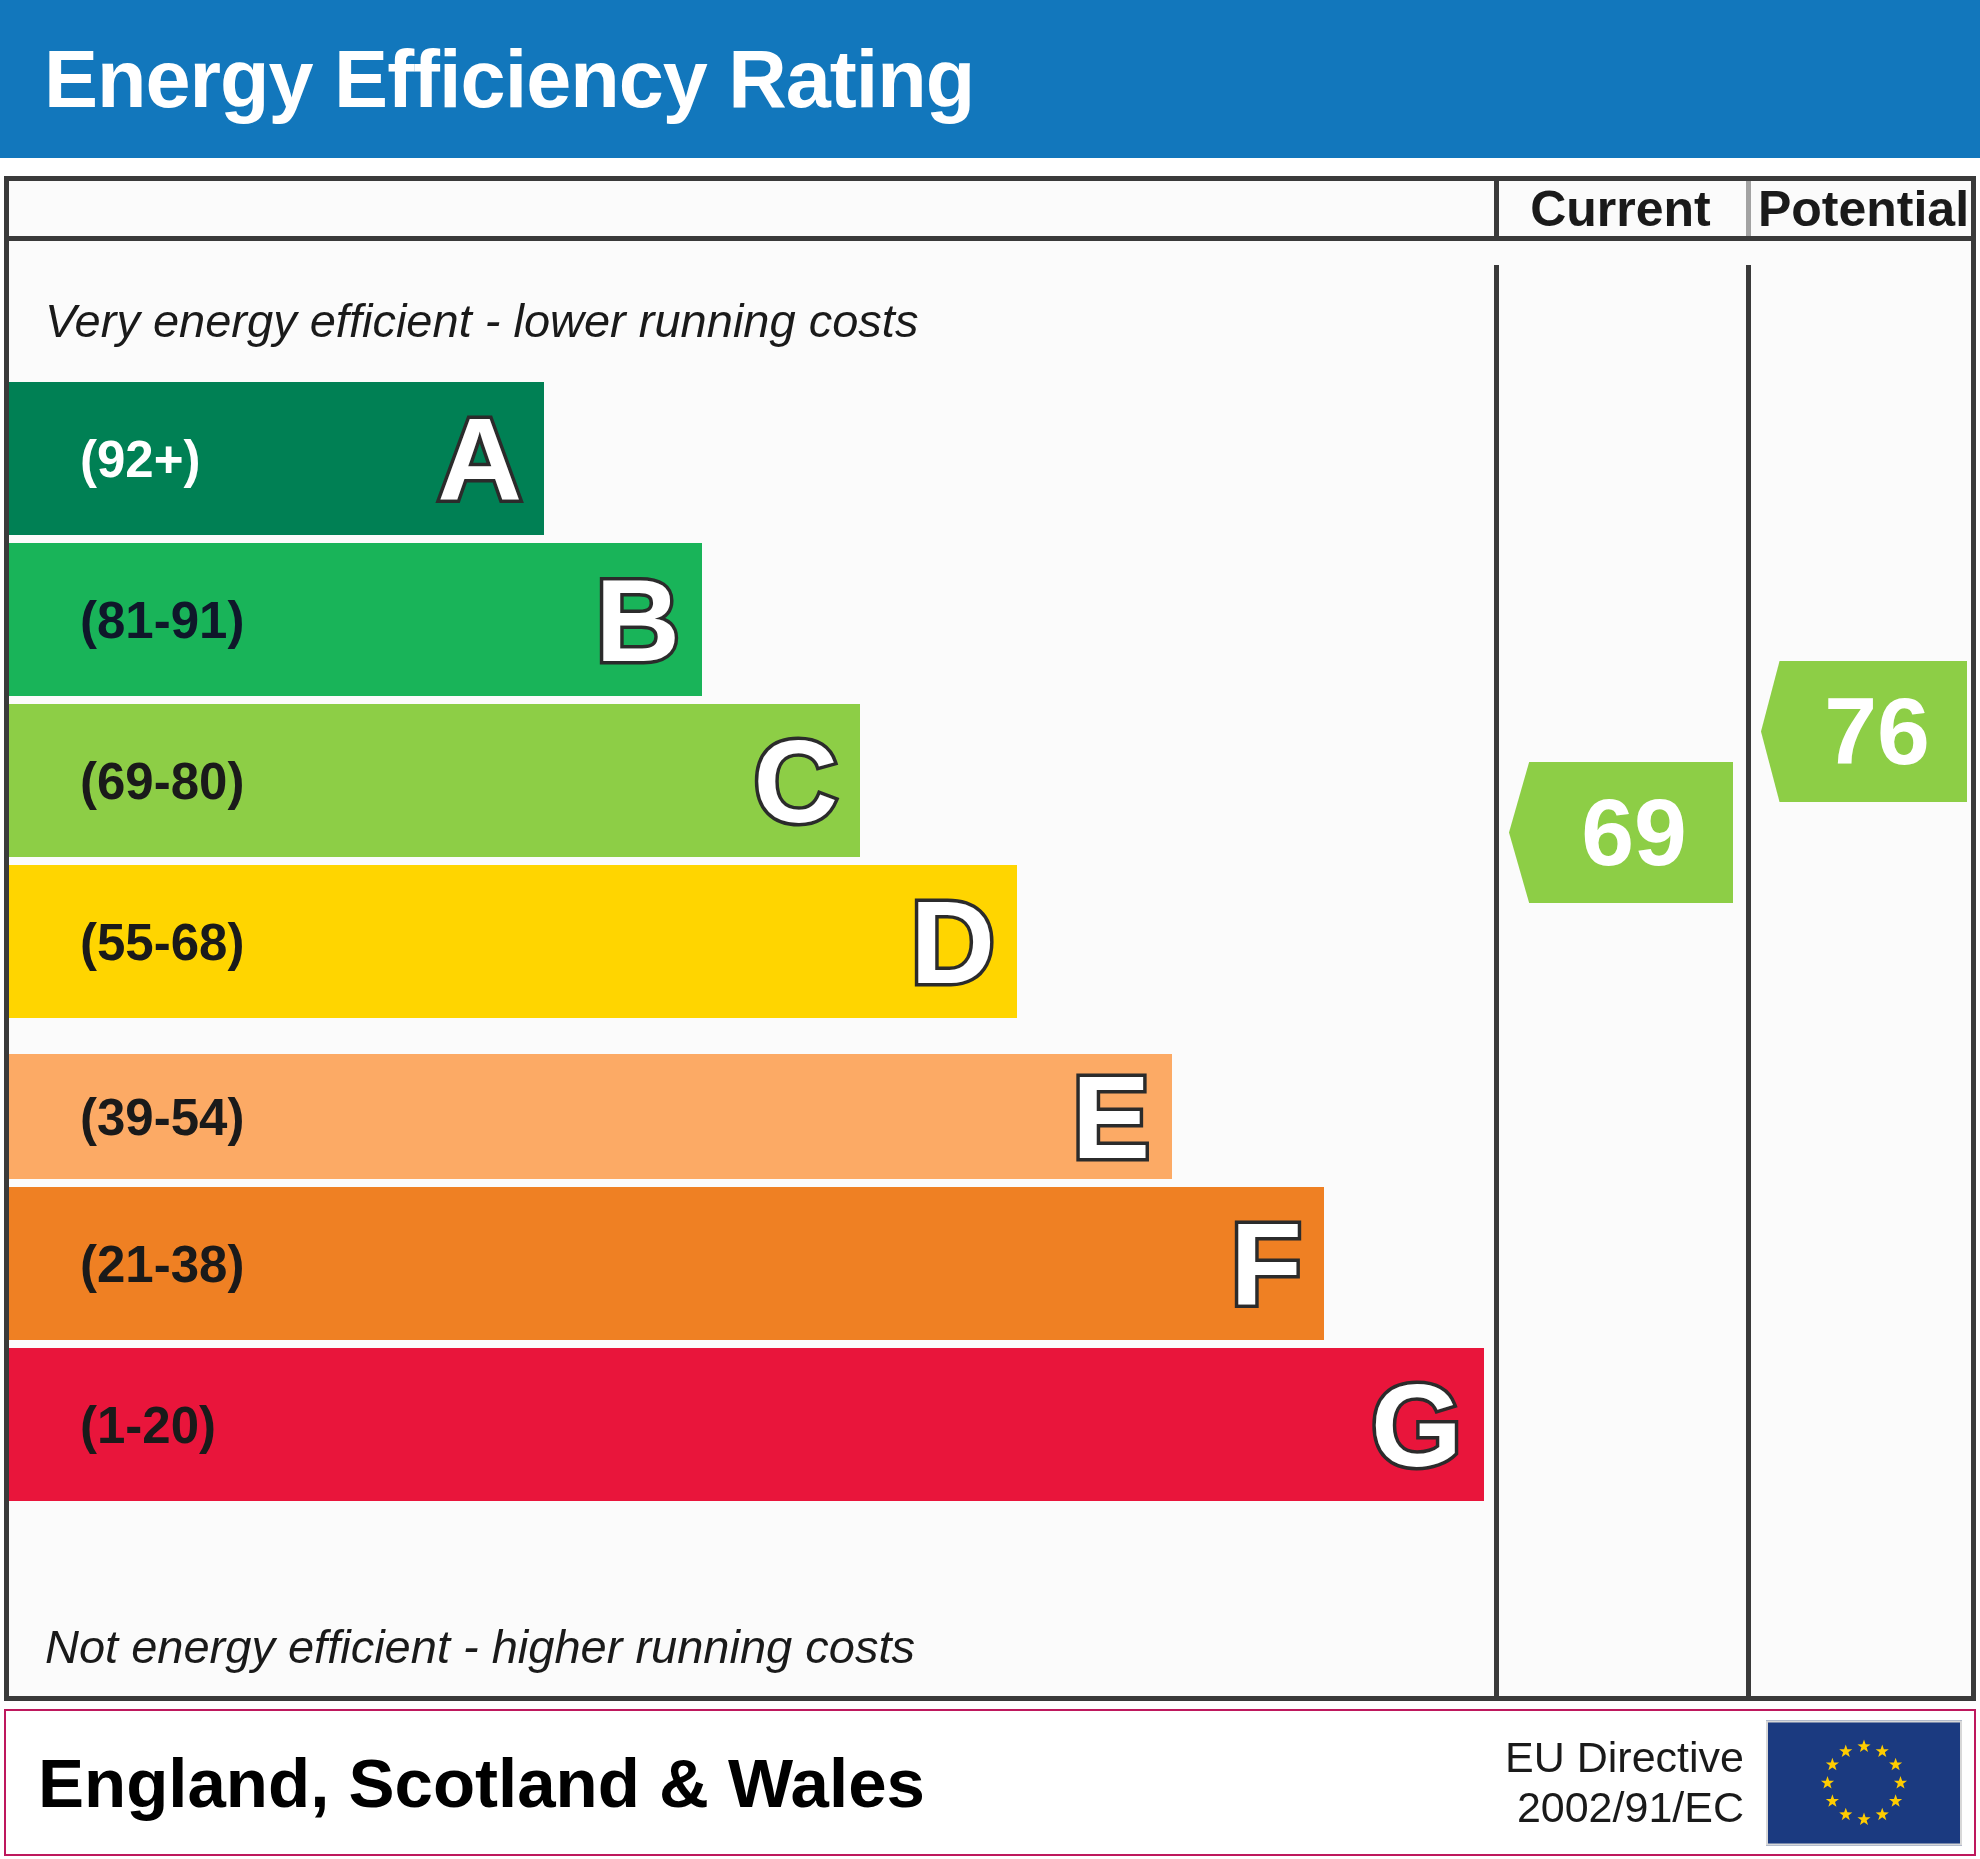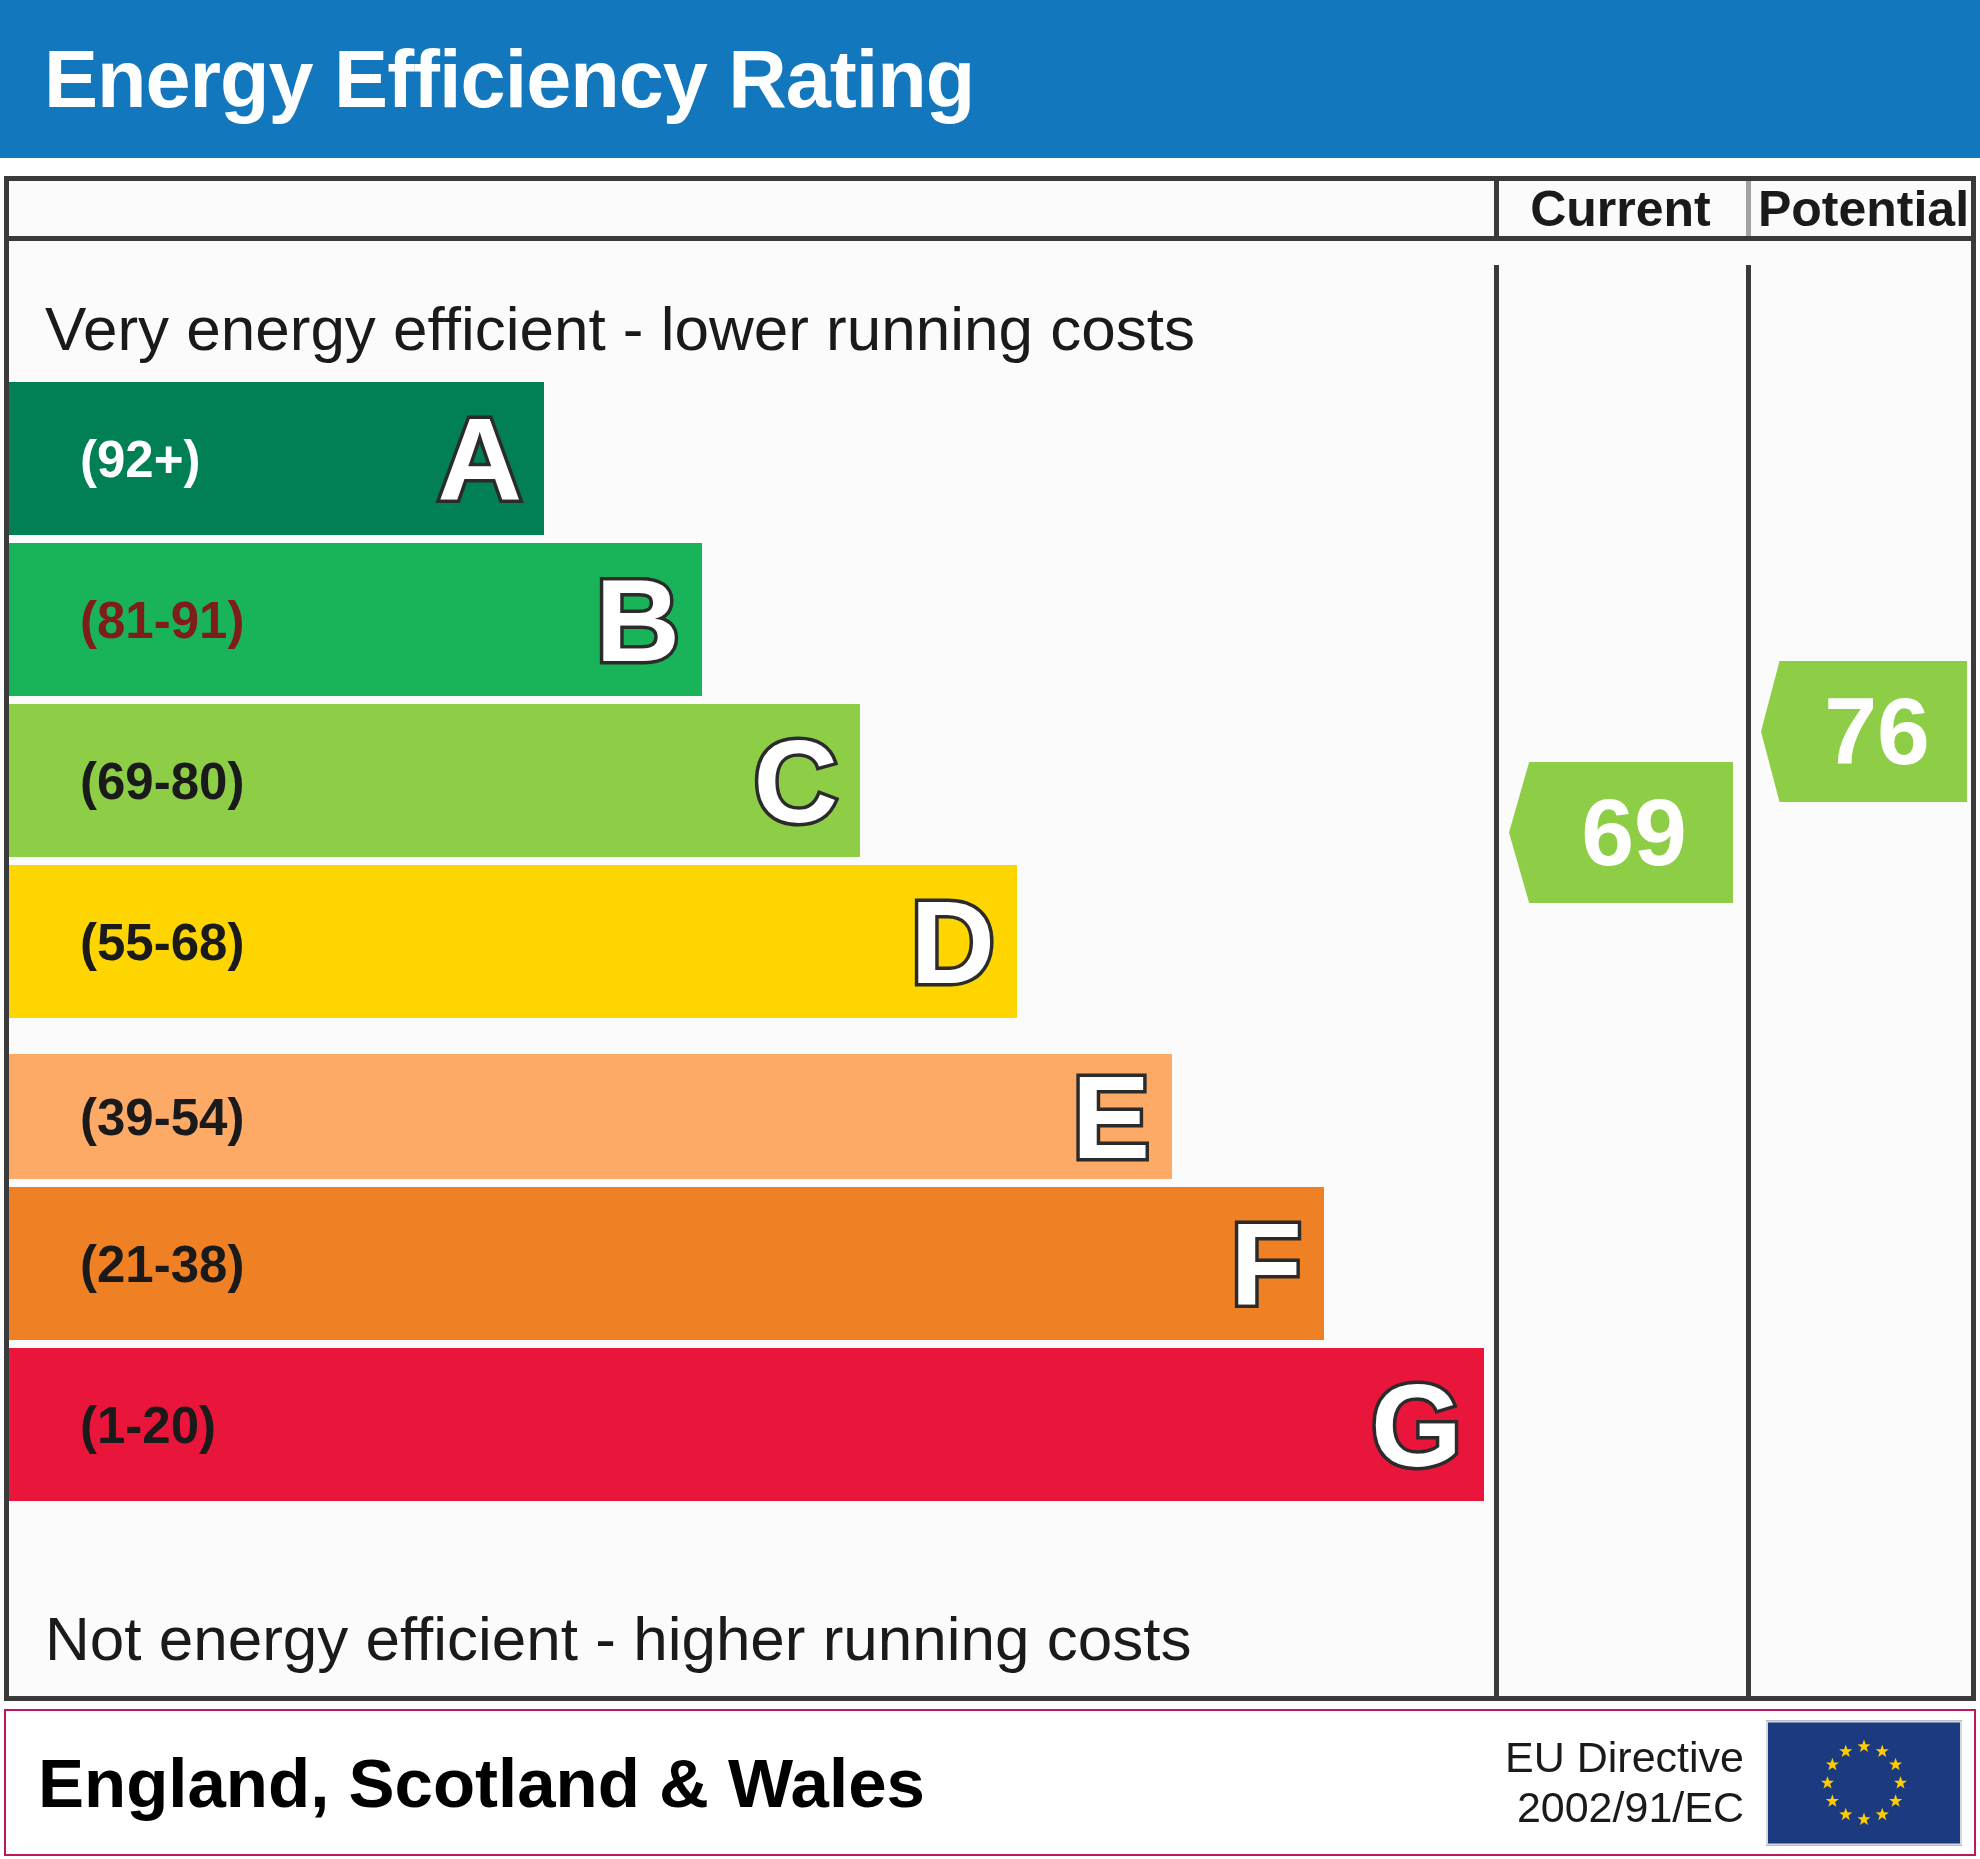--- a/index.html
+++ b/index.html
@@ -105,21 +105,22 @@
     position: absolute;
     left: 0;
     top: 84px;
     width: 1485px;
     bottom: 0;
   }
 
   .note {
     position: absolute;
     left: 36px;
-    font-size: 62px;
+    font-style: italic;
+    font-size: 47px;
     color: #1a1a1a;
     white-space: nowrap;
   }
   .note-top { top: 28px; }
   .note-bottom { bottom: 22px; }
 
   .bars-stack {
     position: absolute;
     left: 0;
     top: 113px;
@@ -262,21 +263,21 @@
 
         <div class="band-row">
           <div class="band-bar" style="width: 535px; background: rgb(0, 128, 84);">
             <span class="band-range" style="color: rgb(255, 255, 255);">(92+)</span>
             <span class="band-letter">A</span>
           </div>
         </div>
 
         <div class="band-row">
           <div class="band-bar" style="width: 693px; background: rgb(25, 180, 89);">
-            <span class="band-range" style="color: #7f1d1d; text-align: center;">(81-91)</span>
+            <span class="band-range" style="color: #0f172a; text-align: center;">(81-91)</span>
             <span class="band-letter">B</span>
           </div>
         </div>
 
         <div class="band-row">
           <div class="band-bar" style="width: 851px; background: rgb(141, 206, 70);">
             <span class="band-range" style="color: rgb(26, 26, 26);">(69-80)</span>
             <span class="band-letter">C</span>
           </div>
         </div>

